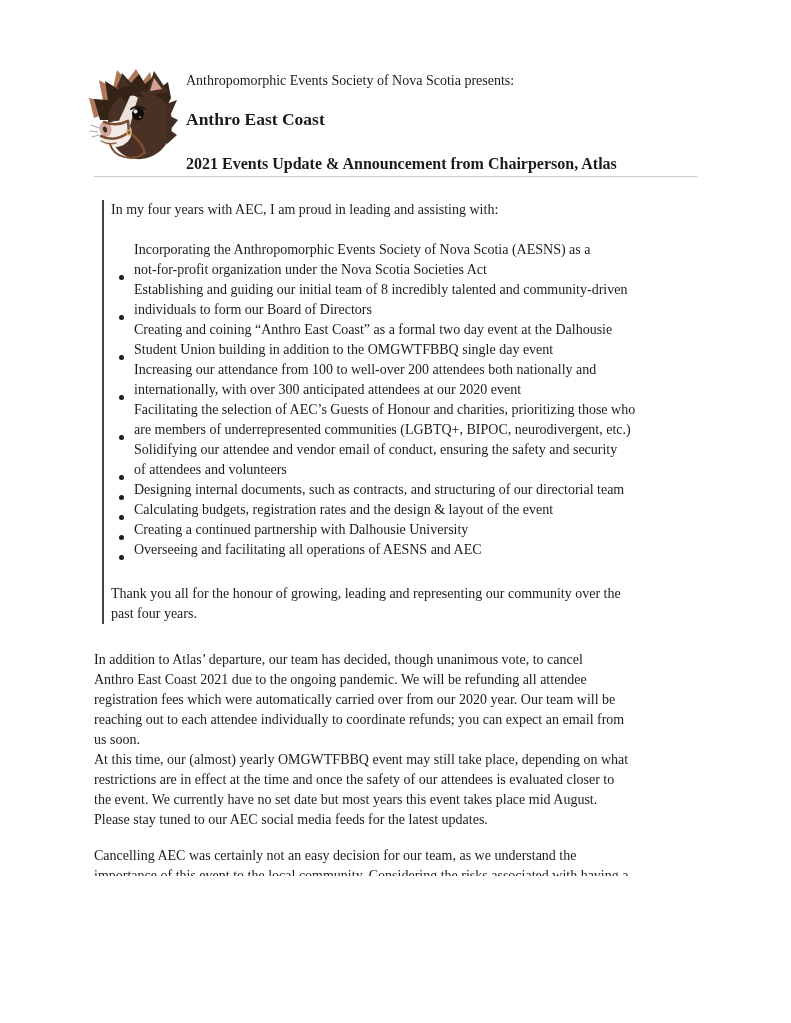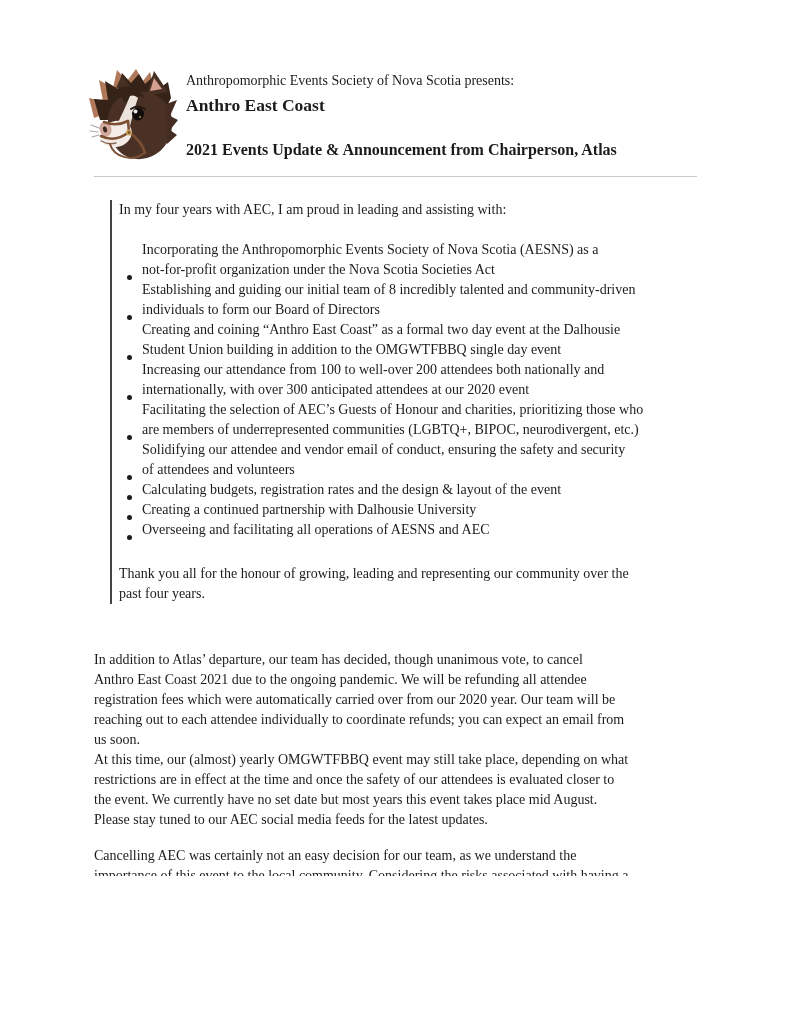--- a/index.html
+++ b/index.html
@@ -17,35 +17,35 @@
   .doc-header {
     position: absolute;
     left: 88px;
     top: 68px;
     display: flex;
     align-items: flex-start;
   }
   .logo-wrap { width: 90px; height: 95px; flex: 0 0 auto; }
   .header-text { margin-left: 8px; padding-top: 4px; }
   .presents { font-size: 14px; line-height: 18px; font-weight: 400; }
-  .doc-title { font-size: 17.5px; line-height: 22px; font-weight: 700; margin-top: 4px; }
+  .doc-title { font-size: 17.5px; line-height: 22px; font-weight: 700; margin-top: 18px; }
   .doc-subtitle { font-size: 16px; line-height: 20px; font-weight: 700; margin-top: 24px; }
   
   .rule {
     position: absolute;
     left: 94px;
     top: 176px;
     width: 603px;
     height: 0;
     border-top: 1px solid #c9c9c9;
   }
   
   .quote {
     position: absolute;
-    left: 110px;
+    left: 102px;
     top: 200px;
     width: 600px;
     border-left: 2px solid #444444;
     padding-left: 7px;
   }
   .intro { font-size: 14px; line-height: 20px; white-space: pre-line; }
   .bullets { margin-top: 20px; }
   .bullet { display: flex; align-items: flex-end; }
   .dot {
     flex: 0 0 auto;
@@ -156,20 +156,24 @@
         </div>
       <div class="bullet">
           <span class="dot"></span>
           <span class="btext">Facilitating the selection of AEC’s Guests of Honour and charities, prioritizing those who
 are members of underrepresented communities (LGBTQ+, BIPOC, neurodivergent, etc.)</span>
         </div>
       <div class="bullet">
           <span class="dot"></span>
           <span class="btext">Solidifying our attendee and vendor email of conduct, ensuring the safety and security
 of attendees and volunteers</span>
+        </div>
+      <div class="bullet">
+          <span class="dot"></span>
+          <span class="btext">Designing internal documents, such as contracts, and structuring of our directorial team</span>
         </div>
       <div class="bullet">
           <span class="dot"></span>
           <span class="btext">Calculating budgets, registration rates and the design &amp; layout of the event</span>
         </div>
       <div class="bullet">
           <span class="dot"></span>
           <span class="btext">Creating a continued partnership with Dalhousie University</span>
         </div>
       <div class="bullet">

